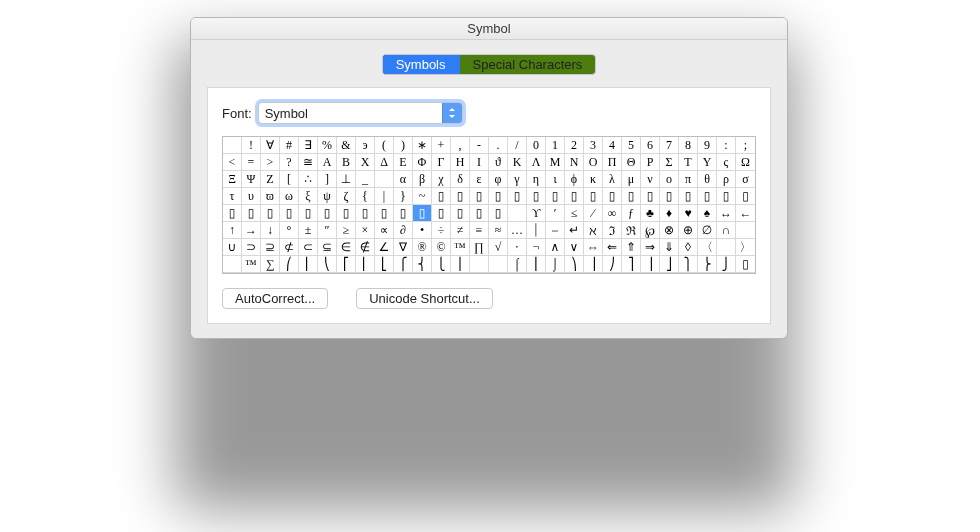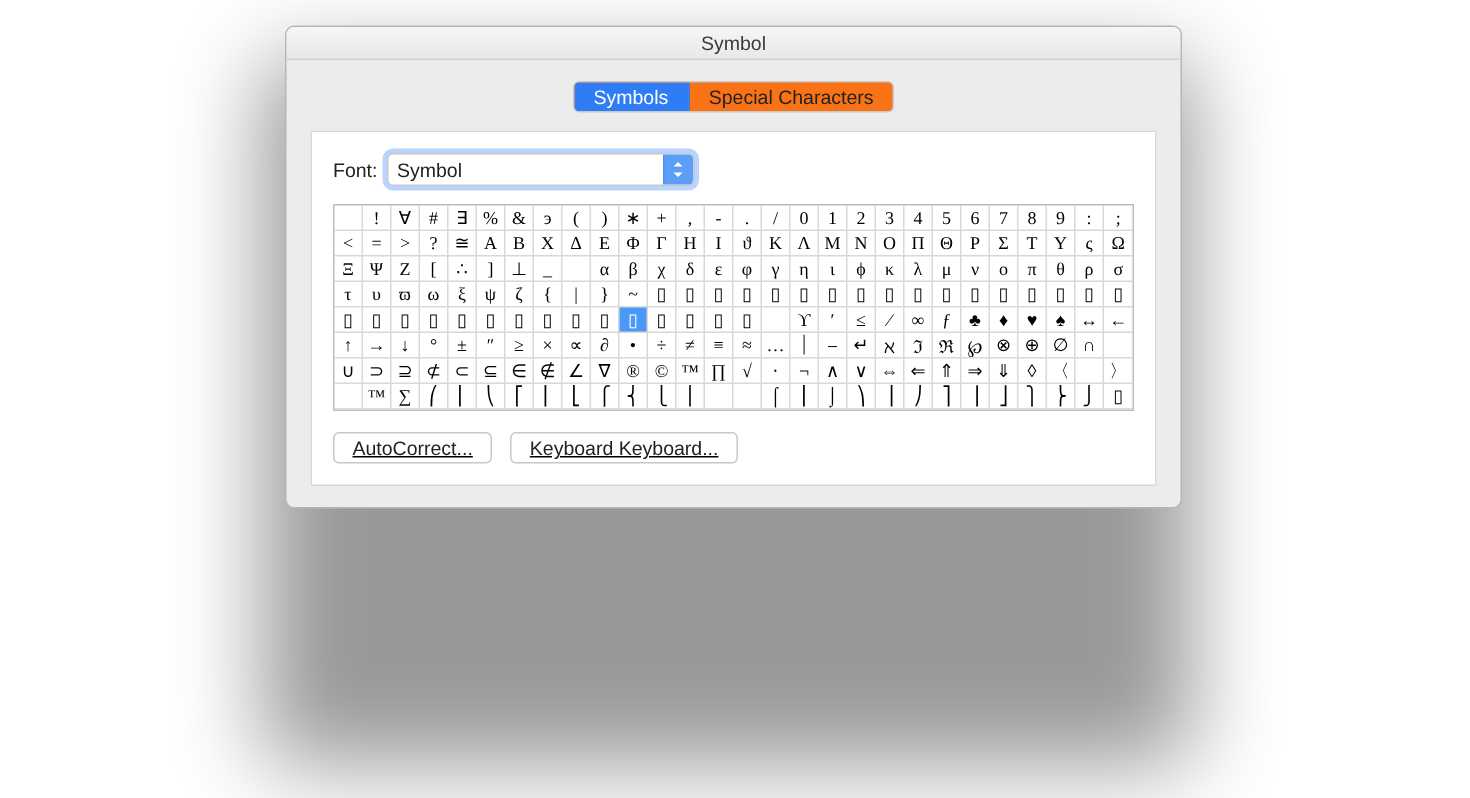--- a/index.html
+++ b/index.html
@@ -49,21 +49,21 @@
     .segmented {
       display: flex;
       justify-content: center;
       margin-bottom: 12px;
     }
     .seg-group {
       display: flex;
       border: 1px solid #c8c8c8;
       border-radius: 4px;
       overflow: hidden;
-      background: #f97316;
+      background: #4d7c0f;
       align-items: center;
     }
     .seg {
       padding: 2px 13px;
       font-size: 13px;
       cursor: default;
       color: #222;
     }
     .seg.active {
       background: #2e7cf6;
@@ -138,22 +138,21 @@
     .cell:nth-child(28n) { border-right: none; }
     .info {
       margin-top: 14px;
       font-size: 13px;
       color: #222;
     }
     .info p { margin-bottom: 10px; }
     .btnrow {
       margin-top: 14px;
       display: flex;
-      gap: 12px;
-      text-decoration: underline;
+      gap: 28px;
     }
     .btn {
       background: #fff;
       border: 1px solid #c8c8c8;
       border-radius: 4px;
       padding: 2px 12px;
       font-size: 13px;
       color: #222;
       cursor: default;
     }
@@ -434,19 +433,19 @@
           <div class="cell">⎬</div>
           <div class="cell">⎭</div>
           <div class="cell">▯</div>
         </div>
 
       <div class="info">
       </div>
 
       <div class="btnrow">
         <div class="btn">AutoCorrect...</div>
-        <div class="btn">Keyboard Keyboard...</div>
+        <div class="btn">Unicode Shortcut...</div>
       </div>
 
     </div>
   </div>
 
 </div>
 
 </body></html>

